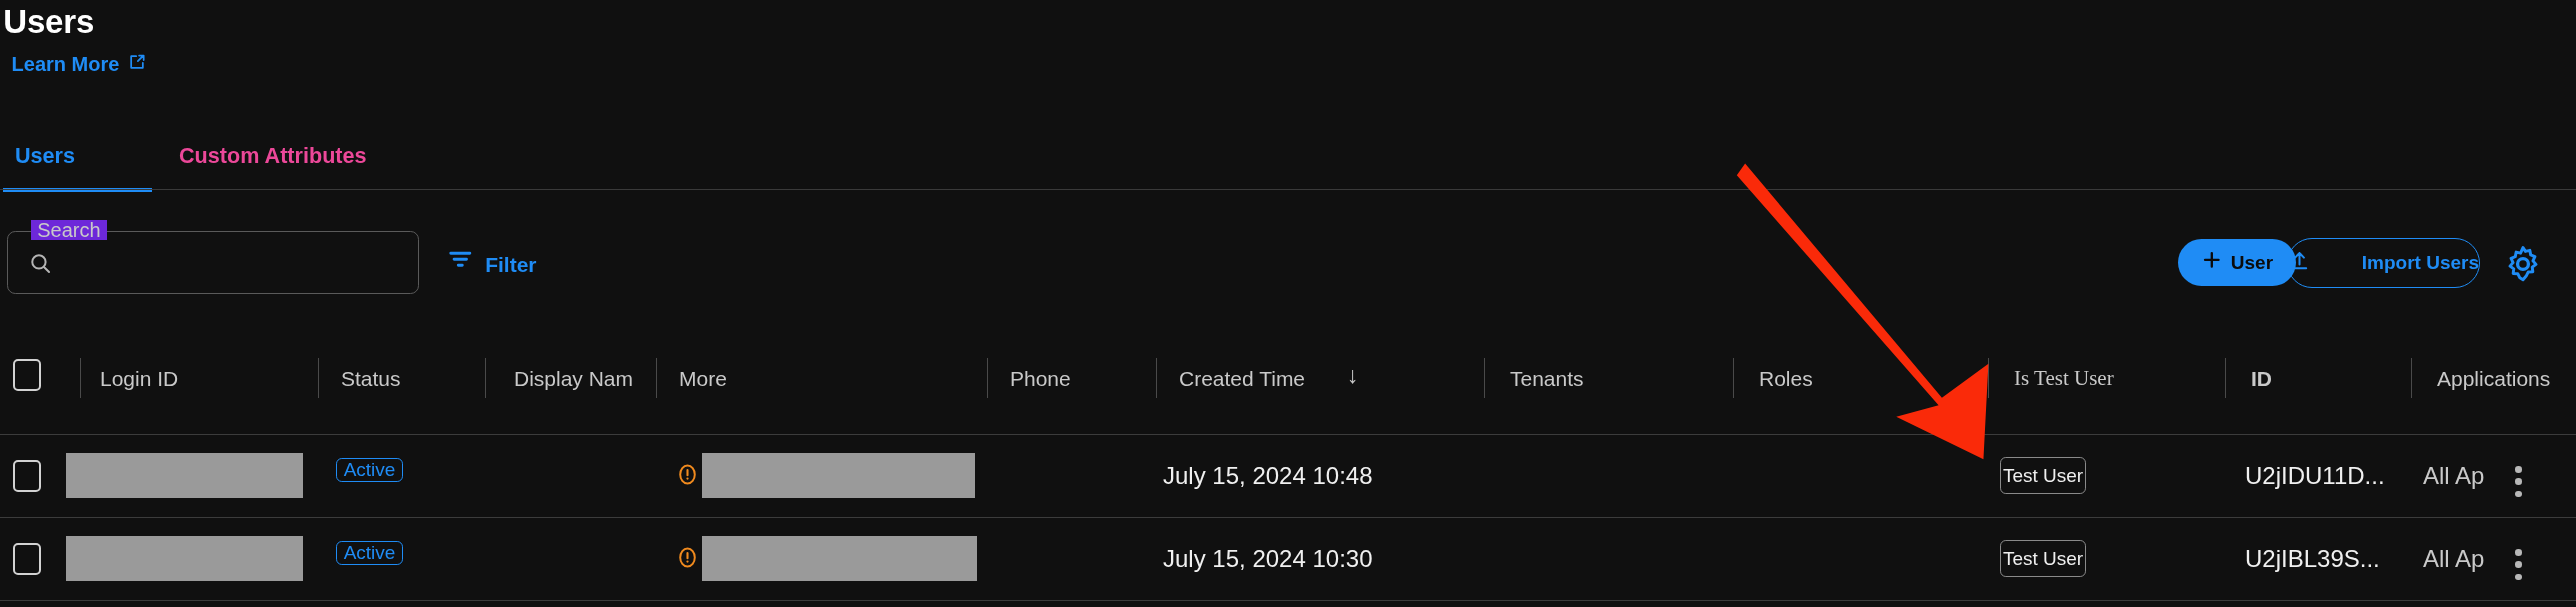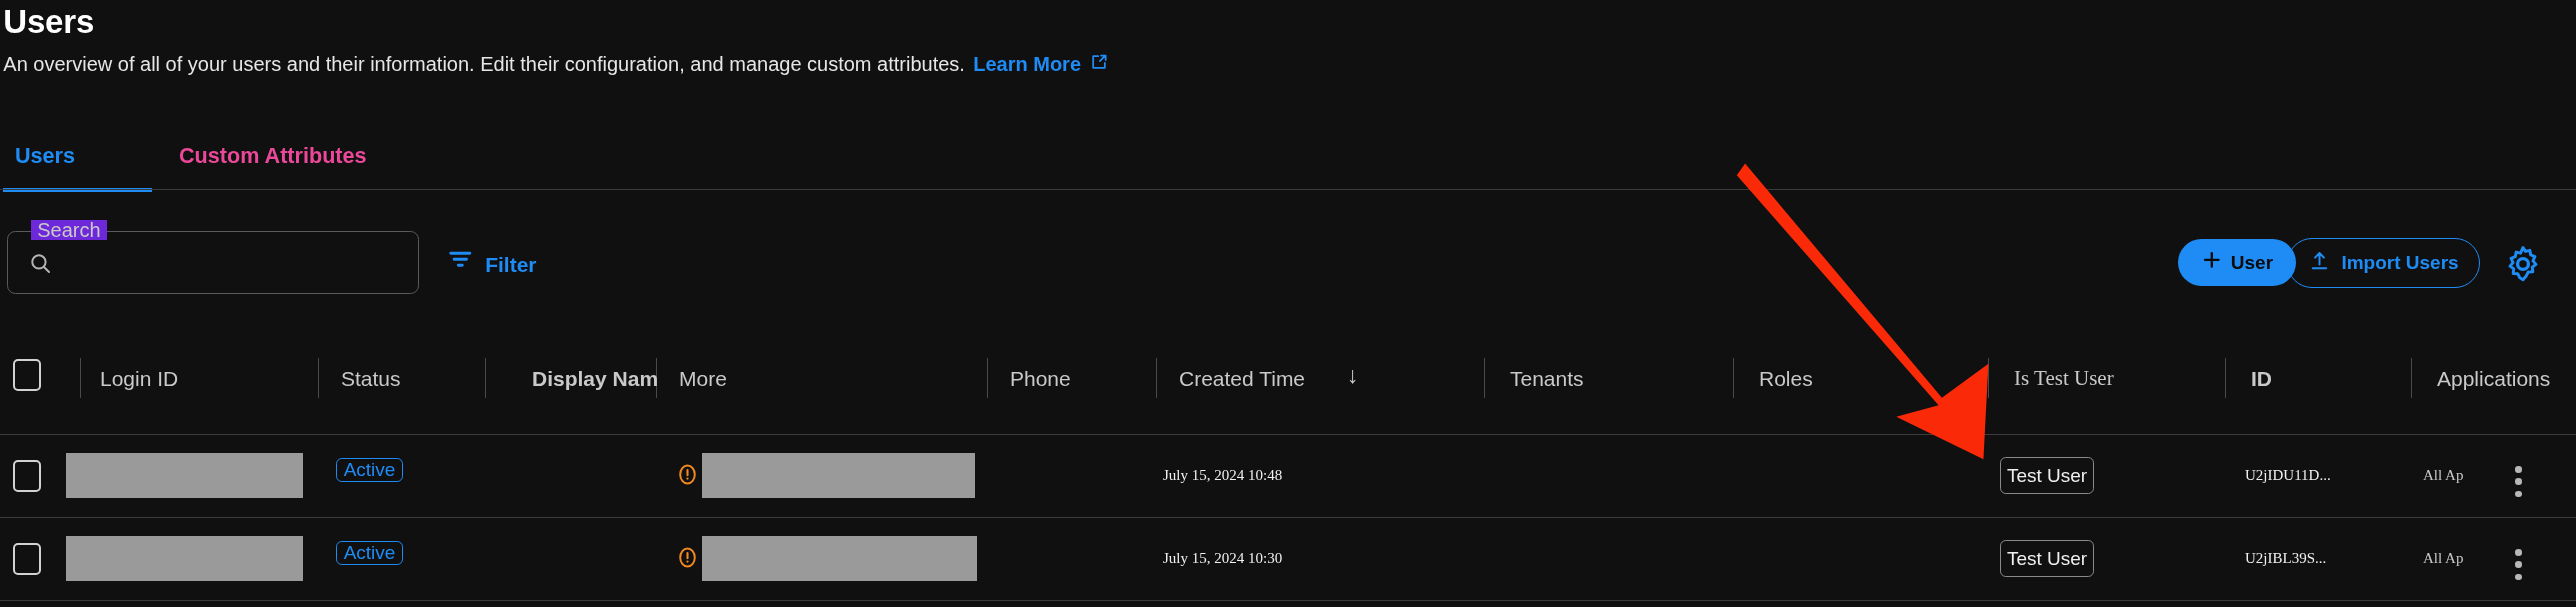--- a/index.html
+++ b/index.html
@@ -176,21 +176,21 @@
     background: transparent;
     border: 0.8px solid #1f8cf5;
     border-radius: 25px;
     color: #1f8cf5;
     font-size: 19px;
     font-weight: 700;
     font-family: "Liberation Sans", sans-serif;
     cursor: pointer;
     display: flex;
     align-items: center;
-    justify-content: center;
+    justify-content: space-between;
     gap: 10px;
     padding: 0;
   }
   .gear-btn {
     position: absolute;
     left: 2502px;
     top: 37px;
     width: 42px;
     height: 42px;
     cursor: pointer;
@@ -282,30 +282,29 @@
     border: 0.8px solid #1f8cf5;
     color: #1f8cf5;
     border-radius: 5.8px;
     width: 67px;
     height: 24px;
   }
   .chip-test {
     border: 0.8px solid #8a8a8a;
     color: #efefef;
     border-radius: 5.8px;
-    width: 94px;
+    width: 86px;
     height: 37px;
   }
   .cell-text {
     position: absolute;
-    font-size: 15px;
+    font-size: 24px;
     color: #f0f0f0;
     line-height: 25px;
     white-space: nowrap;
-    font-family: Liberation Serif, serif;
   }
   .cell-text.muted { color: #c9c9c9; }
   .warn-icon { position: absolute; }
   .kebab {
     position: absolute;
     width: 6.6px;
     cursor: pointer;
   }
   .kebab i {
     display: block;
@@ -327,21 +326,20 @@
   }
 </style>
 </head>
 <body>
 
 <div class="page">
 
   <div class="page-title">Users</div>
 
   <div class="subtitle-row">
-    <span class="subtitle-text">An overview of all of your users and their information. Edit their configuration, and manage custom attributes.</span>
     <span class="learn-more">Learn More</span>
     <span class="ext-icon">
       <svg width="20" height="20" viewBox="0 0 24 24" fill="none">
         <path d="M5 5h6M5 5v14h14v-6M13 11l6-6M14.5 4.2H20v5.5" stroke="#1f8cf5" stroke-width="2.1" stroke-linecap="round" stroke-linejoin="round"></path>
       </svg>
     </span>
   </div>
 
   <div class="tabs">
     <div class="tab active" style="left:15px;">Users</div>
@@ -410,21 +408,21 @@
       <div class="col-sep" style="left:987px;"></div>
       <div class="col-sep" style="left:1156px;"></div>
       <div class="col-sep" style="left:1484px;"></div>
       <div class="col-sep" style="left:1733px;"></div>
       <div class="col-sep" style="left:1988px;"></div>
       <div class="col-sep" style="left:2225px;"></div>
       <div class="col-sep" style="left:2411px;"></div>
 
       <div class="th" style="left:100px;">Login ID</div>
       <div class="th" style="left:341px;">Status</div>
-      <div class="th" style="left:532px; max-width:138px;font-weight:bold;">Display Nam</div>
+      <div class="th" style="left:514px; max-width:138px;">Display Nam</div>
       <div class="th" style="left:679px;">More</div>
       <div class="th" style="left:1010px;">Phone</div>
       <div class="th" style="left:1179px;">Created Time</div>
       <div class="sort-arrow" style="left:1347px;">↓</div>
       <div class="th" style="left:1510px;">Tenants</div>
       <div class="th" style="left:1759px;">Roles</div>
       <div class="th" style="left:2014px;font-family:Liberation Serif, serif;">Is Test User</div>
       <div class="th" style="left:2251px;font-weight:bold;">ID</div>
       <div class="th" style="left:2437px; max-width:139px;">Applications</div>
     </div>

